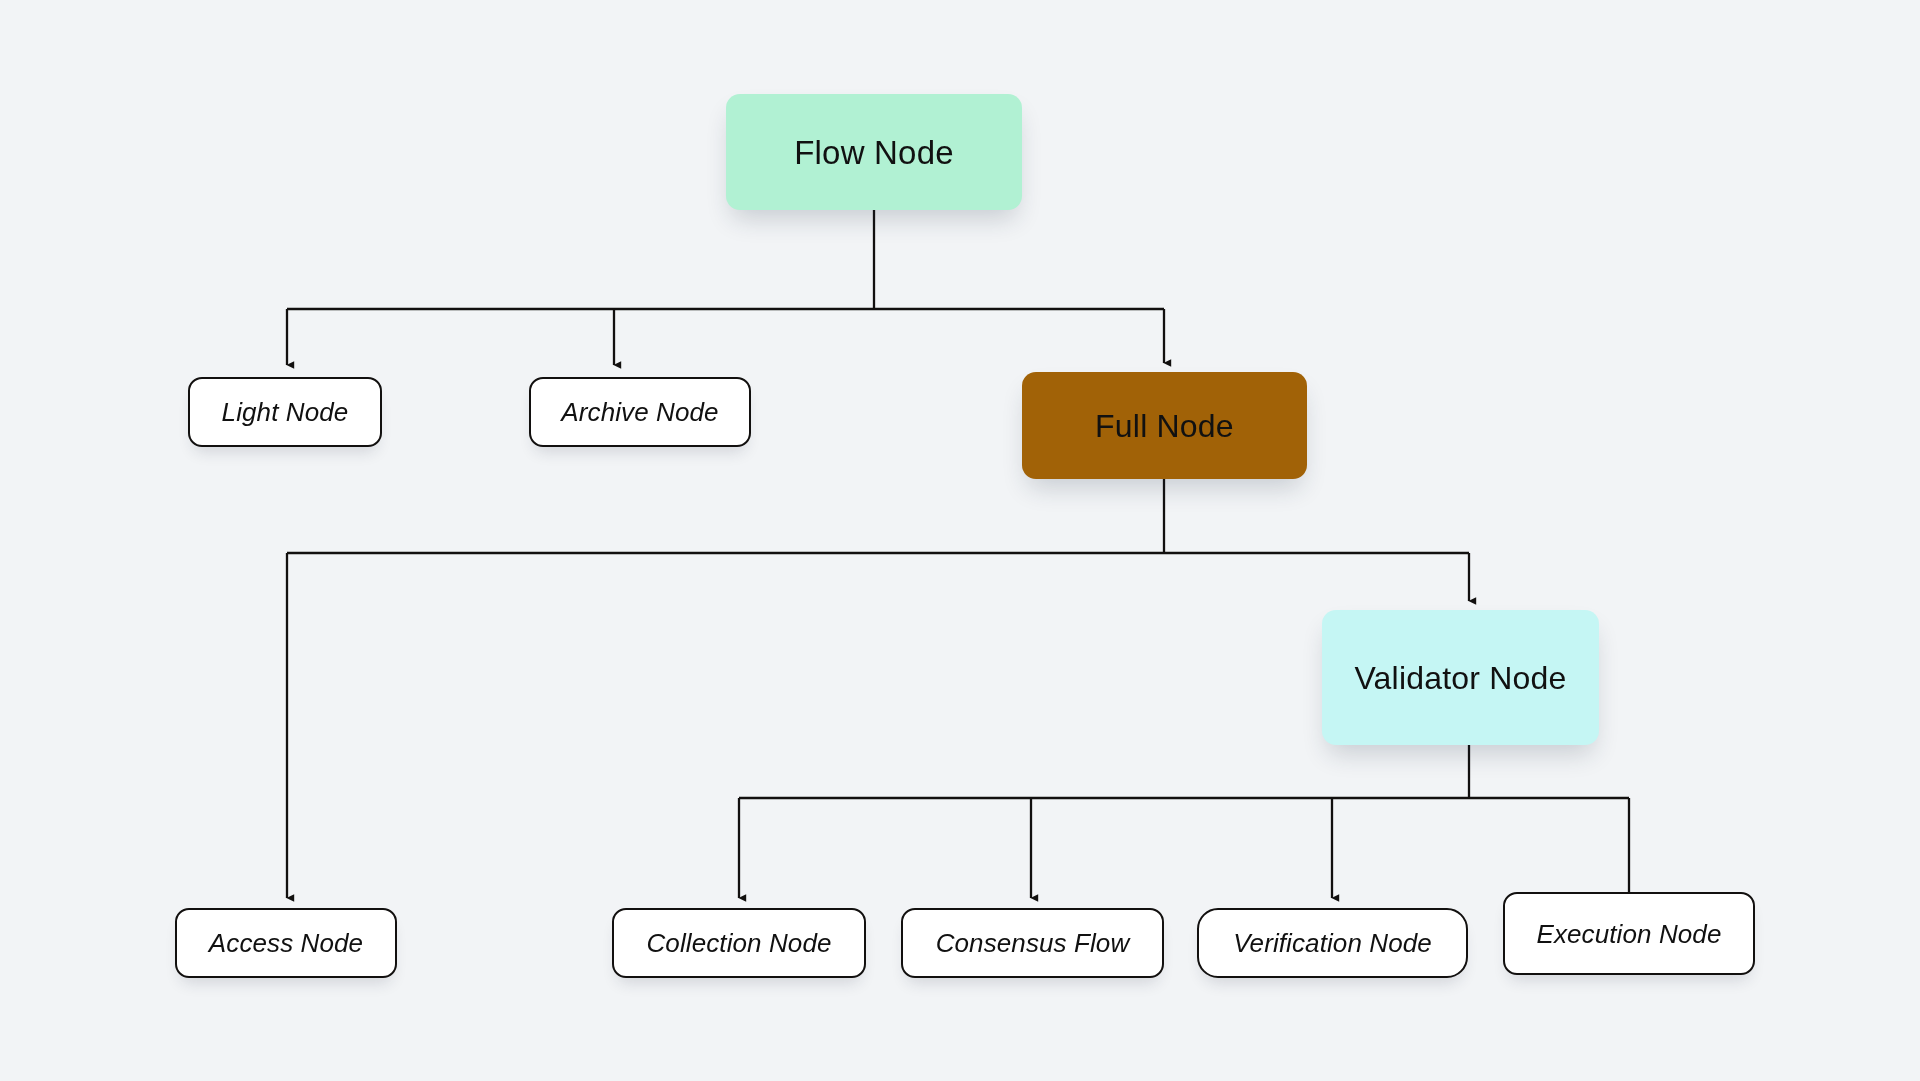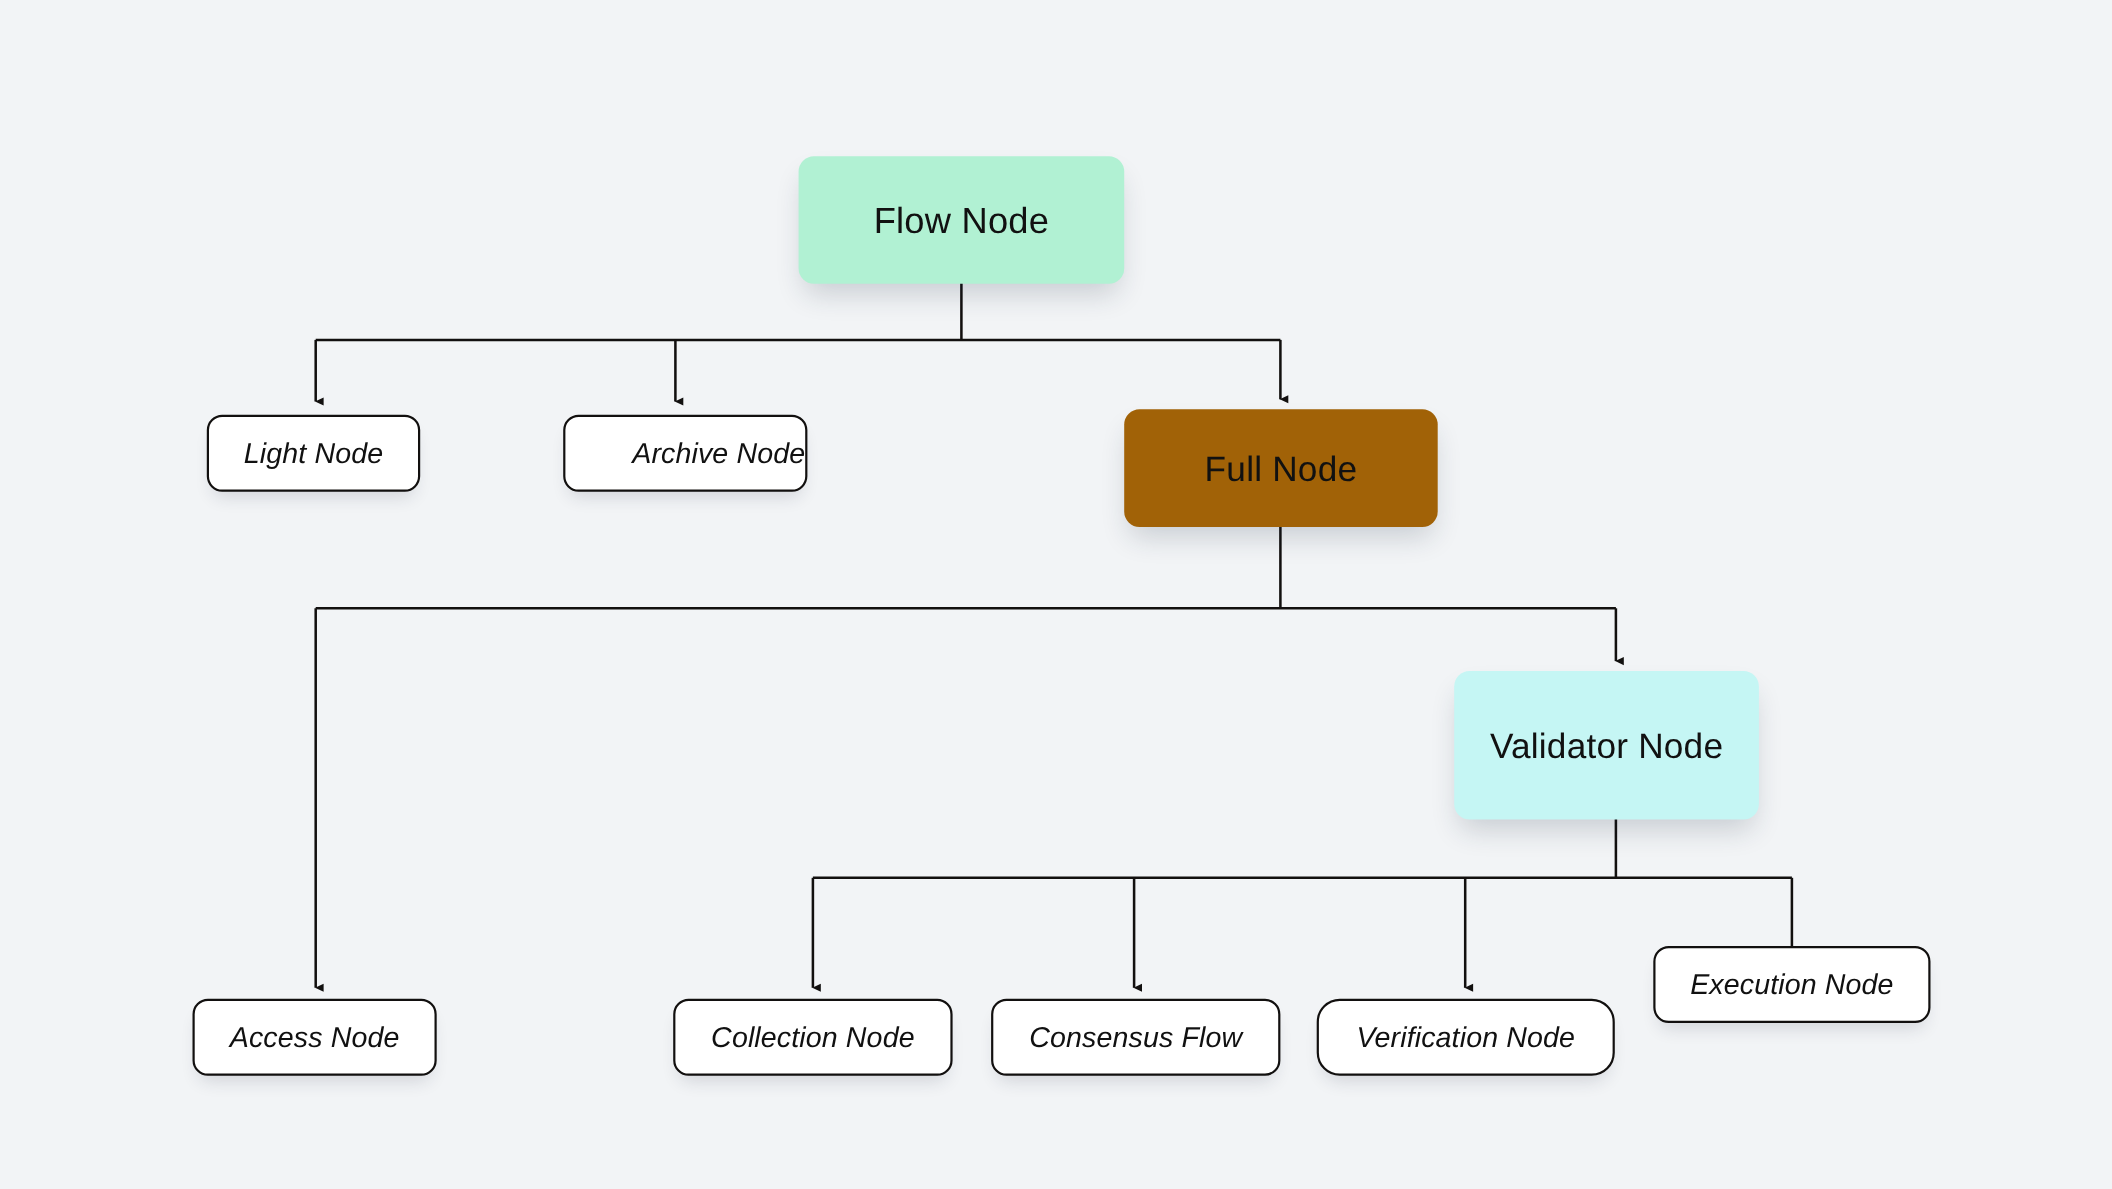--- a/index.html
+++ b/index.html
@@ -52,21 +52,21 @@
     box-shadow: 0 10px 16px -6px rgba(30,40,60,0.16);
     font-style: italic;
   }
   
   .node.tint {
     border: none;
     font-size: 32px;
     letter-spacing: 0.2px;
     box-shadow: 0 14px 26px -6px rgba(30,45,65,0.20);
   }
-  .node.tint.root { font-size: 33px; margin-top: 48px; }
+  .node.tint.root { font-size: 33px; }
 </style>
 </head>
 <body style="background: rgb(242, 244, 246);">
 
 <div id="canvas" style="background: rgb(242, 244, 246);">
 
   <svg id="edges" width="1920" height="1081" viewBox="0 0 1920 1081" xmlns="http://www.w3.org/2000/svg">
     <defs>
       <marker id="arrowhead" markerWidth="9" markerHeight="9" refX="4.3" refY="7.6" orient="auto" markerUnits="userSpaceOnUse">
         <path d="M0.6,0.4 L4.3,8.2 L8.0,0.4 Z" fill="#12100f"></path>
@@ -91,39 +91,39 @@
       </g>
   </svg>
 
   <div id="node-layer">
       <div class="node tint root" style="left: 726px; top: 94px; width: 296px; height: 116px; background: rgb(177, 241, 211);">
         <span class="node-label">Flow Node</span>
       </div>
       <div class="node plain" style="left: 188px; top: 377px; width: 194px; height: 70px;">
         <span class="node-label">Light Node</span>
       </div>
-      <div class="node plain" style="left: 512px; top: 377px; width: 222px; height: 70px; justify-content: flex-end;">
+      <div class="node plain" style="left: 529px; top: 377px; width: 222px; height: 70px;">
         <span class="node-label">Archive Node</span>
       </div>
       <div class="node tint" style="left: 1022px; top: 372px; width: 285px; height: 107px; background: #a16207;">
         <span class="node-label">Full Node</span>
       </div>
       <div class="node plain" style="left: 175px; top: 908px; width: 222px; height: 70px;">
         <span class="node-label">Access Node</span>
       </div>
       <div class="node tint" style="left: 1322px; top: 610px; width: 277px; height: 135px; background: rgb(197, 246, 244);">
         <span class="node-label">Validator Node</span>
       </div>
       <div class="node plain" style="left: 612px; top: 908px; width: 254px; height: 70px;">
         <span class="node-label">Collection Node</span>
       </div>
       <div class="node plain" style="left: 901px; top: 908px; width: 263px; height: 70px;">
         <span class="node-label">Consensus Flow</span>
       </div>
       <div class="node plain" style="left: 1197px; top: 908px; width: 271px; height: 70px; border-radius: 21px;">
         <span class="node-label">Verification Node</span>
       </div>
-      <div class="node plain" style="left: 1503px; top: 860px; width: 252px; height: 70px;">
+      <div class="node plain" style="left: 1503px; top: 892px; width: 252px; height: 83px;">
         <span class="node-label">Execution Node</span>
       </div>
     </div>
 
 </div>
 
 </body></html>

